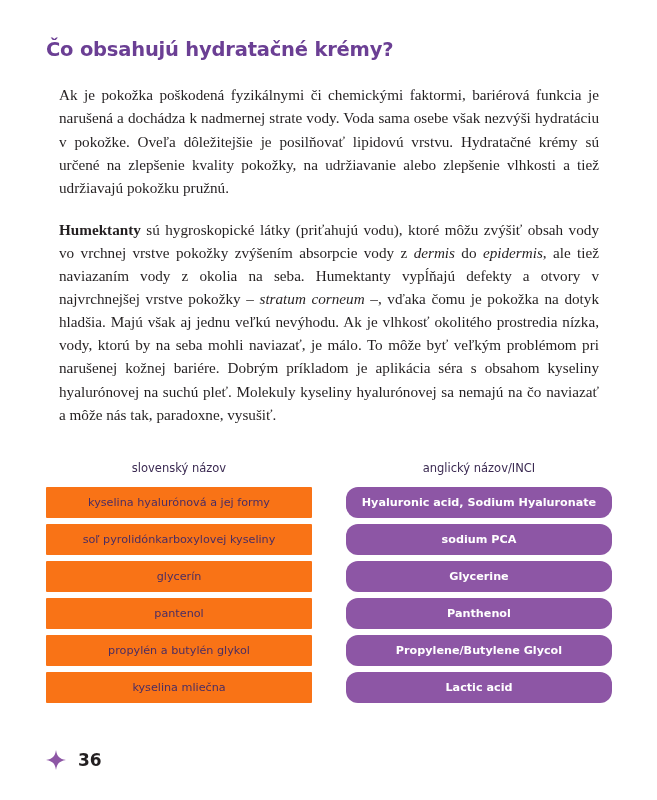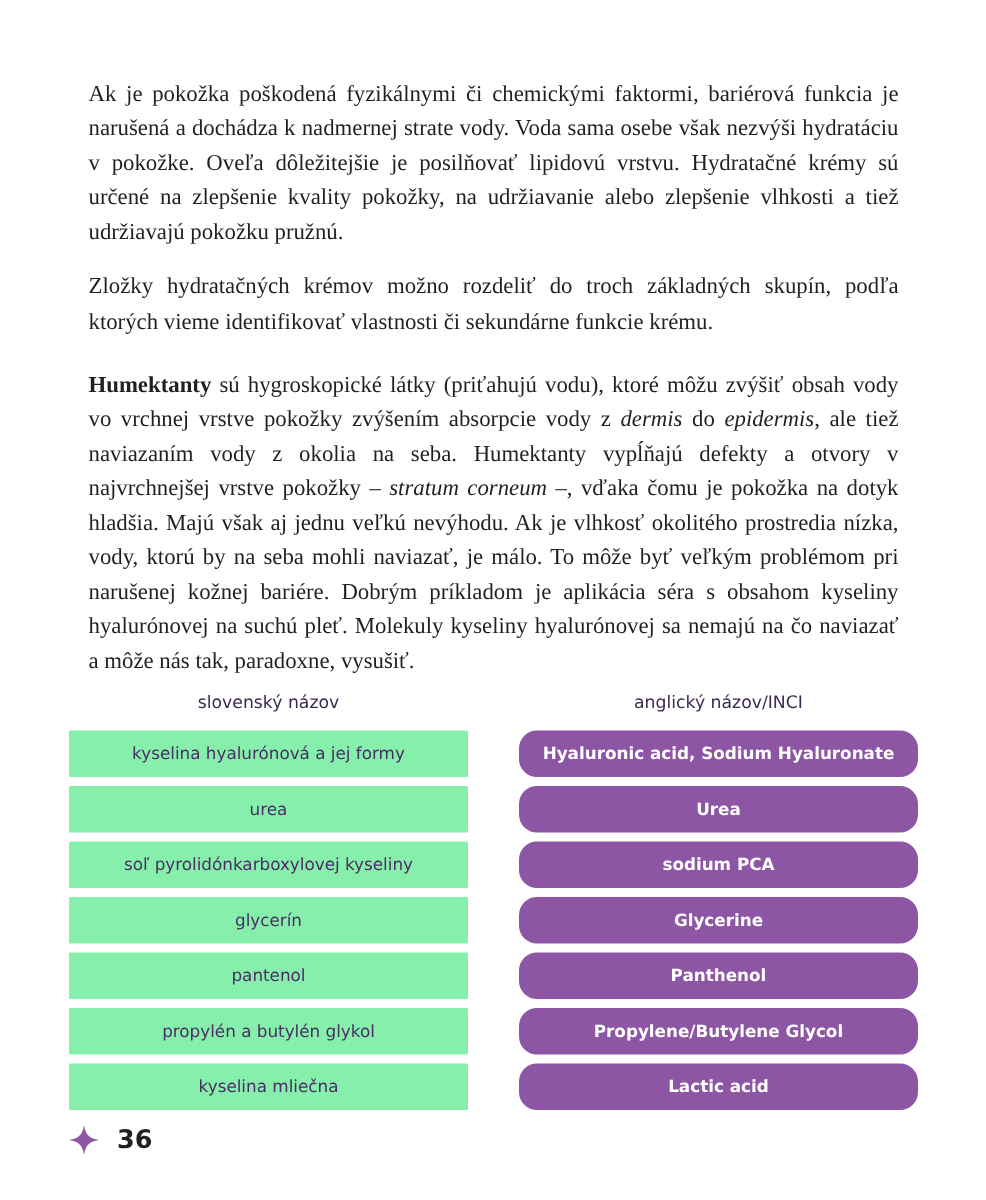--- a/index.html
+++ b/index.html
@@ -75,21 +75,21 @@
     padding: 0 0 6px 0;
     font-family: "DejaVu Sans", sans-serif;
   }
   .tbl td {
     text-align: center;
     font-size: 11.2px;
     padding: 9px 6px;
     vertical-align: middle;
   }
   .tbl td.left-col {
-    background: #86efac;
+    background: #f97316;
     color: #4a2d63;
     font-weight: normal;
     width: 47%;
     border-radius: 1px;
   }
   .tbl td.gap {
     width: 6%;
     background: transparent;
     padding: 0;
   }
@@ -121,46 +121,41 @@
     font-size: 17px;
     color: #231f20;
   }
 </style>
 </head>
 <body>
 
 <div class="page">
 
   <div class="content">
+    <h1 class="heading">Čo obsahujú hydratačné krémy?</h1>
 
     <p class="para">Ak je pokožka poškodená fyzikálnymi či chemickými faktormi, bariérová funkcia je narušená a dochádza k nadmernej strate vody. Voda sama osebe však nezvýši hydratáciu v pokožke. Oveľa dôležitejšie je posilňovať lipidovú vrstvu. Hydratačné krémy sú určené na zlepšenie kvality pokožky, na udržiavanie alebo zlepšenie vlhkosti a tiež udržiavajú pokožku pružnú.</p>
-    <p class="para">Zložky hydratačných krémov možno rozdeliť do troch základných skupín, podľa ktorých vieme identifikovať vlastnosti či sekundárne funkcie krému.</p>
 
     <p class="para spaced"><span class="bold">Humektanty</span><span> sú hygroskopické látky (priťahujú vodu), ktoré môžu zvýšiť obsah vody vo vrchnej vrstve pokožky zvýšením absorpcie vody z </span><span class="ital">dermis</span><span> do </span><span class="ital">epidermis</span><span>, ale tiež naviazaním vody z okolia na seba. Humektanty vypĺňajú defekty a otvory v najvrchnejšej vrstve pokožky – </span><span class="ital">stratum corneum</span><span> –, vďaka čomu je pokožka na dotyk hladšia. Majú však aj jednu veľkú nevýhodu. Ak je vlhkosť okolitého prostredia nízka, vody, ktorú by na seba mohli naviazať, je málo. To môže byť veľkým problémom pri narušenej kožnej bariére. Dobrým príkladom je aplikácia séra s obsahom kyseliny hyalurónovej na suchú pleť. Molekuly kyseliny hyalurónovej sa nemajú na čo naviazať a môže nás tak, paradoxne, vysušiť.</span></p>
   </div>
 
   <div class="table-wrap">
     <table class="tbl">
       <thead>
         <tr>
           <th>slovenský názov</th>
           <th class="gap"></th>
           <th>anglický názov/INCI</th>
         </tr>
       </thead>
       <tbody>
         <tr>
           <td class="left-col">kyselina hyalurónová a jej formy</td>
           <td class="gap"></td>
           <td class="right-col">Hyaluronic acid, Sodium Hyaluronate</td>
-        </tr>
-        <tr>
-          <td class="left-col">urea</td>
-          <td class="gap"></td>
-          <td class="right-col">Urea</td>
         </tr>
         <tr>
           <td class="left-col">soľ pyrolidónkarboxylovej kyseliny</td>
           <td class="gap"></td>
           <td class="right-col">sodium PCA</td>
         </tr>
         <tr>
           <td class="left-col">glycerín</td>
           <td class="gap"></td>
           <td class="right-col">Glycerine</td>

